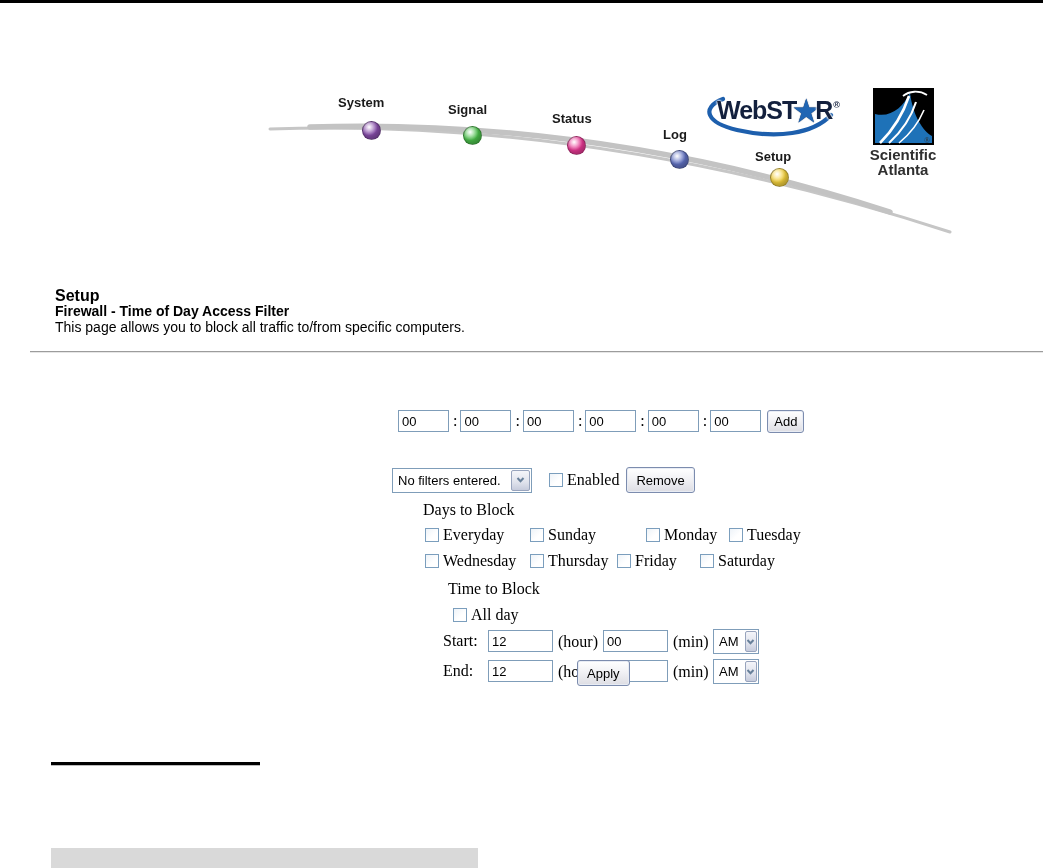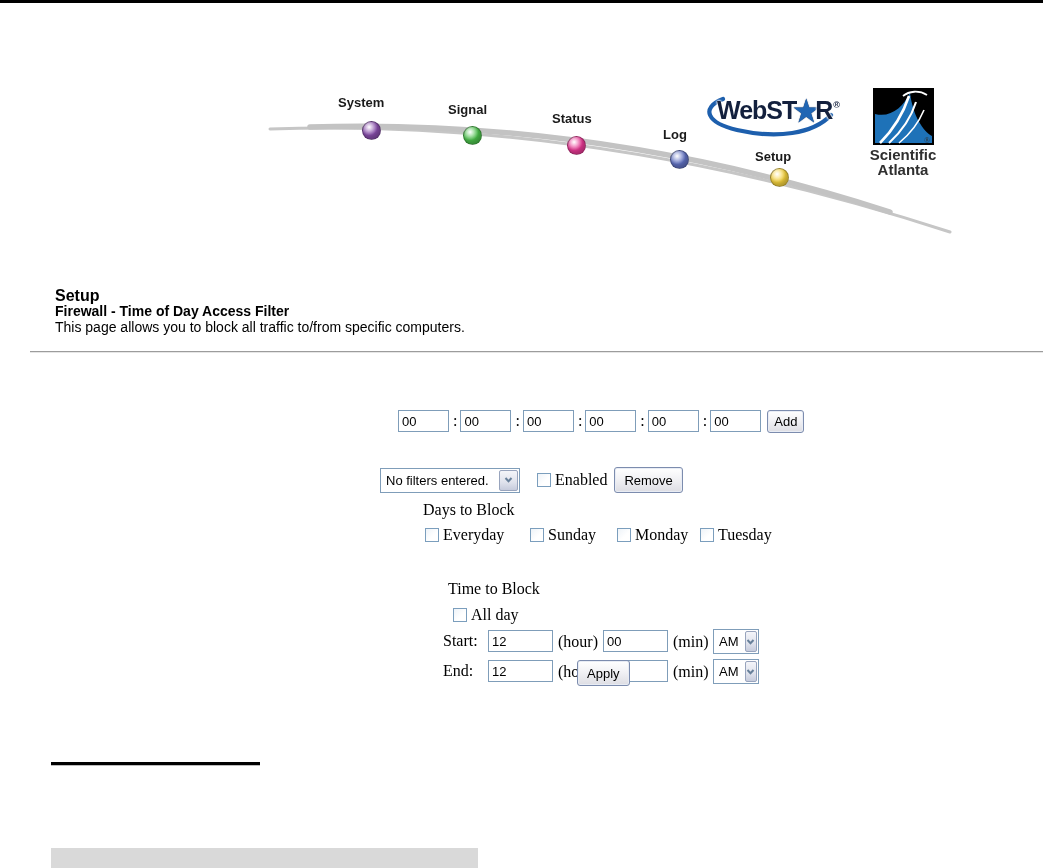--- a/index.html
+++ b/index.html
@@ -137,21 +137,21 @@
     <input class="xp-input" style="width: 51px;" value="00">
     <span style="margin:0 3px 0 4px;">:</span>
     <input class="xp-input" style="width: 51px;" value="00">
     <span style="margin:0 3px 0 4px;">:</span>
     <input class="xp-input" style="width: 51px;" value="00">
     <span style="margin:0 3px 0 4px;">:</span>
     <input class="xp-input" style="width: 51px;" value="00">
     <button class="xp-btn" style="margin-left:6px;height:23px;padding:0 6px;">Add</button>
   </div>
 
-  <div class="row serif16" style="left:380px;top:466px;height:28px;">
+  <div class="row serif16" style="left:392px;top:466px;height:28px;">
     <span class="fake-select" style="width:140px;">
       <span class="fs-text" style="flex:1;">No filters entered.</span>
       <span class="fs-btn">
         <svg width="9" height="6" viewBox="0 0 9 6">
             <path d="M1.5 1 L4.5 4.2 L7.5 1" stroke="#68809a" stroke-width="2" fill="none"></path>
           </svg>
       </span>
     </span>
     <span class="cb" style="margin-left:17px;"></span>
     <span style="margin-left:4px;">Enabled</span>
@@ -162,27 +162,45 @@
 
   <div class="row" style="left:425px;top:522px;height:26px;">
     <span class="day-cell serif16" style="width:105px;">
       <span class="cb"></span>
       <span>Everyday</span>
     </span>
     <span class="day-cell serif16" style="width:87px;align-items:center;">
       <span class="cb"></span>
       <span>Sunday</span>
     </span>
+    <span class="day-cell serif16" style="width:83px;margin-left:29px;">
+      <span class="cb"></span>
+      <span>Monday</span>
+    </span>
+    <span class="day-cell serif16" style="width:95px;">
+      <span class="cb"></span>
+      <span>Tuesday</span>
+    </span>
+  </div>
+  <div class="row" style="left:425px;top:548px;height:26px;">
+    <span class="day-cell serif16" style="width:105px;">
+      <span class="cb"></span>
+      <span>Wednesday</span>
+    </span>
+    <span class="day-cell serif16" style="width:87px;">
+      <span class="cb"></span>
+      <span>Thursday</span>
+    </span>
     <span class="day-cell serif16" style="width:83px;">
       <span class="cb"></span>
-      <span>Monday</span>
+      <span>Friday</span>
     </span>
     <span class="day-cell serif16" style="width:95px;">
       <span class="cb"></span>
-      <span>Tuesday</span>
+      <span>Saturday</span>
     </span>
   </div>
 
   <div class="abs serif16" style="left:448px;top:580px;">Time to Block</div>
 
   <div class="row serif16" style="left:453px;top:606px;height:18px;">
     <span class="cb"></span>
     <span style="margin-left:4px;">All day</span>
   </div>
 

